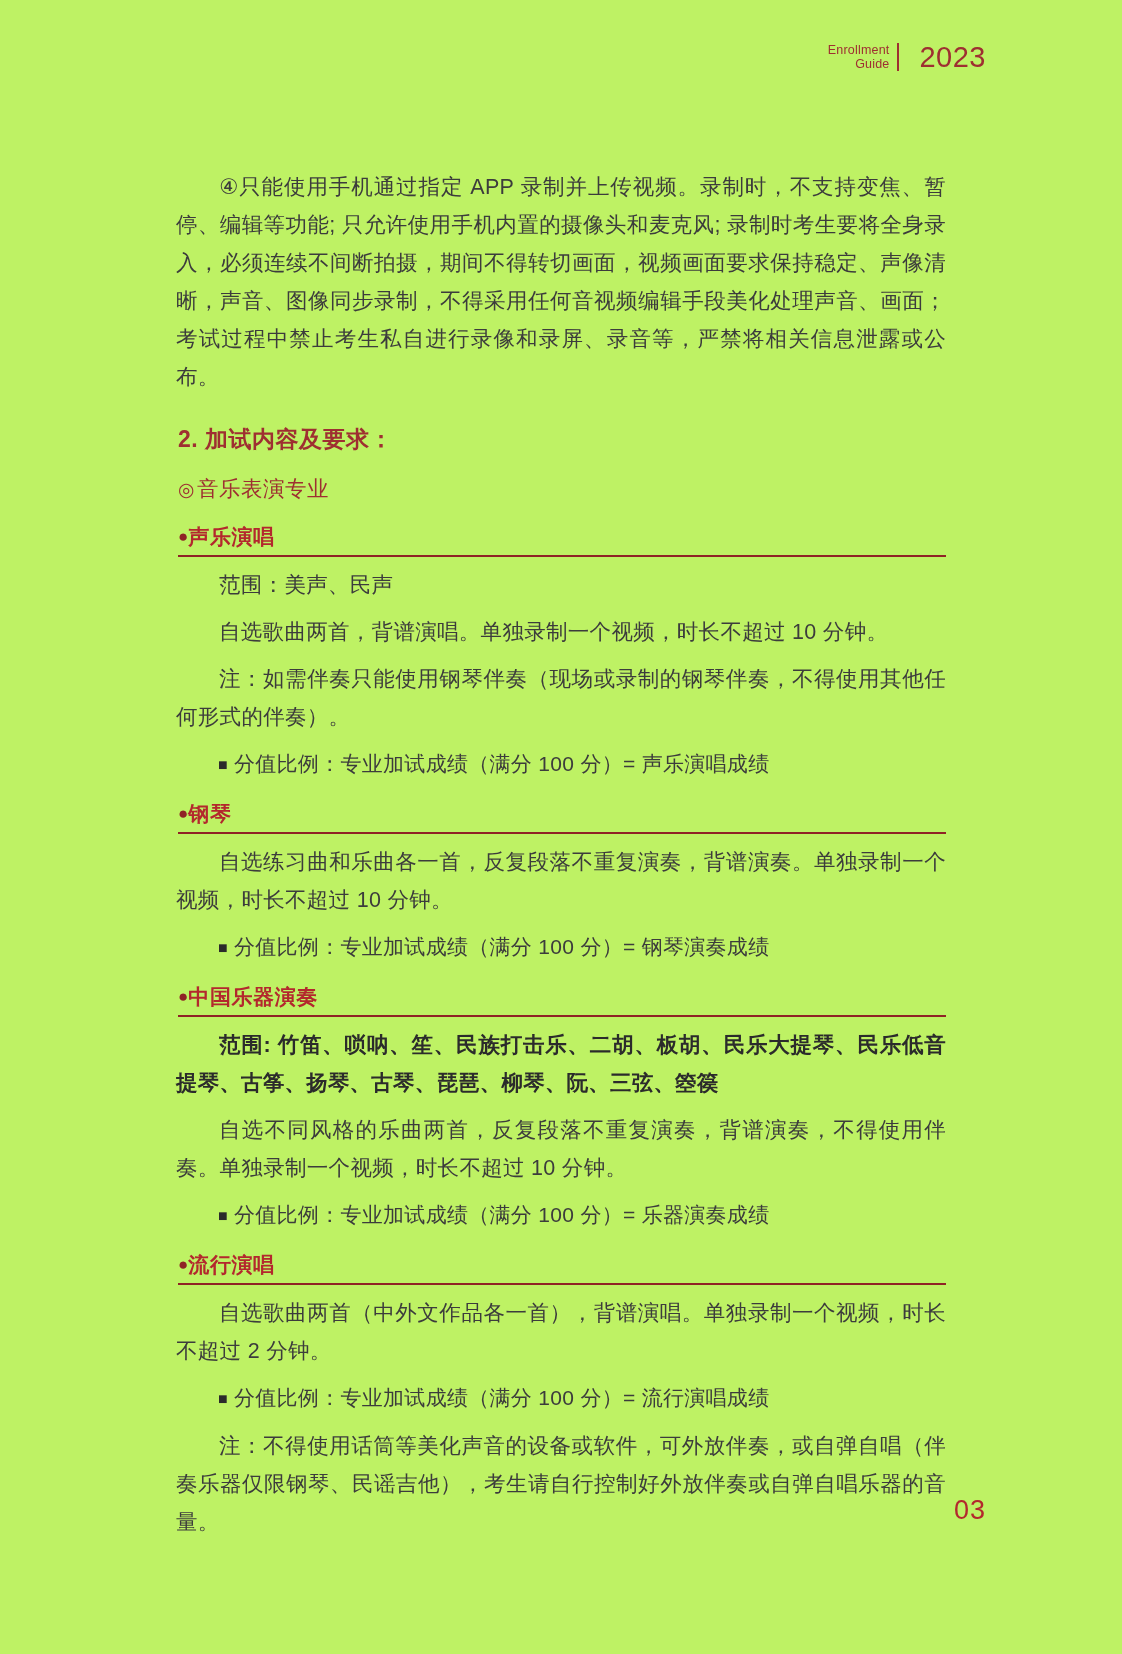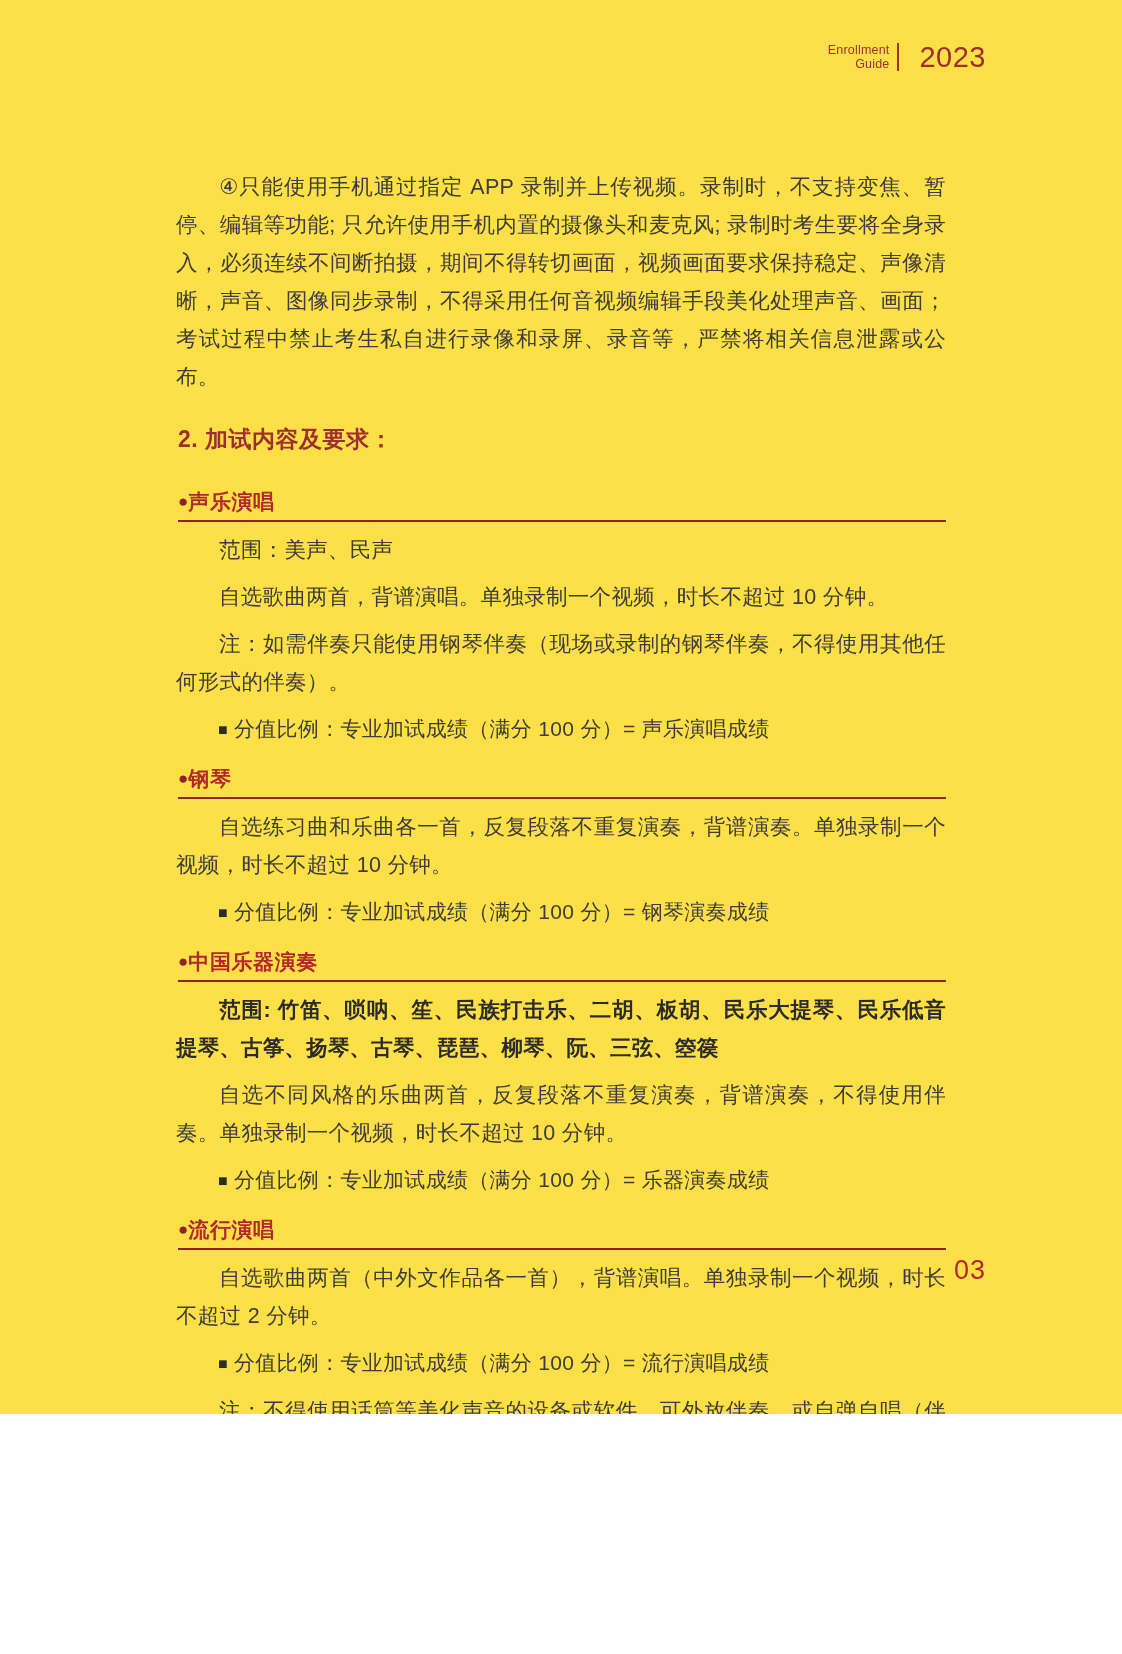--- a/index.html
+++ b/index.html
@@ -3,22 +3,22 @@
 <meta charset="utf-8">
 <style>
   html, body {
     margin: 0;
     padding: 0;
     background: #ffffff;
   }
   .page {
     position: relative;
     width: 1122px;
-    height: 1414px;
-    background: #fde047;
+    height: 1654px;
+    background: #bef264;
     font-family: "Liberation Sans", "DejaVu Sans", sans-serif;
     color: #3b3b3b;
     box-sizing: border-box;
     overflow: hidden;
     text-decoration: underline;
   }
 
   
   .header {
     position: absolute;
@@ -176,20 +176,23 @@
   <div class="content">
 
     <p class="body indent">④只能使用手机通过指定 APP 录制并上传视频。录制时，不支持变焦、暂停、编辑等功能; 只允许使用手机内置的摄像头和麦克风; 录制时考生要将全身录入，必须连续不间断拍摄，期间不得转切画面，视频画面要求保持稳定、声像清晰，声音、图像同步录制，不得采用任何音视频编辑手段美化处理声音、画面；考试过程中禁止考生私自进行录像和录屏、录音等，严禁将相关信息泄露或公布。</p>
 
     <div class="block-gap-lg"></div>
 
     <h2 class="section-title">2. 加试内容及要求：</h2>
 
     <div class="block-gap-md"></div>
 
+    <div class="major-line">
+      <span class="circle-mark">◎</span><span>音乐表演专业</span>
+    </div>
 
     <div class="block-gap-md"></div>
 
     <div class="sub-head">
       <span class="dot">●</span><span class="sub-text">声乐演唱</span>
     </div>
     <div class="rule"></div>
 
     <div class="block-gap-sm"></div>
 

